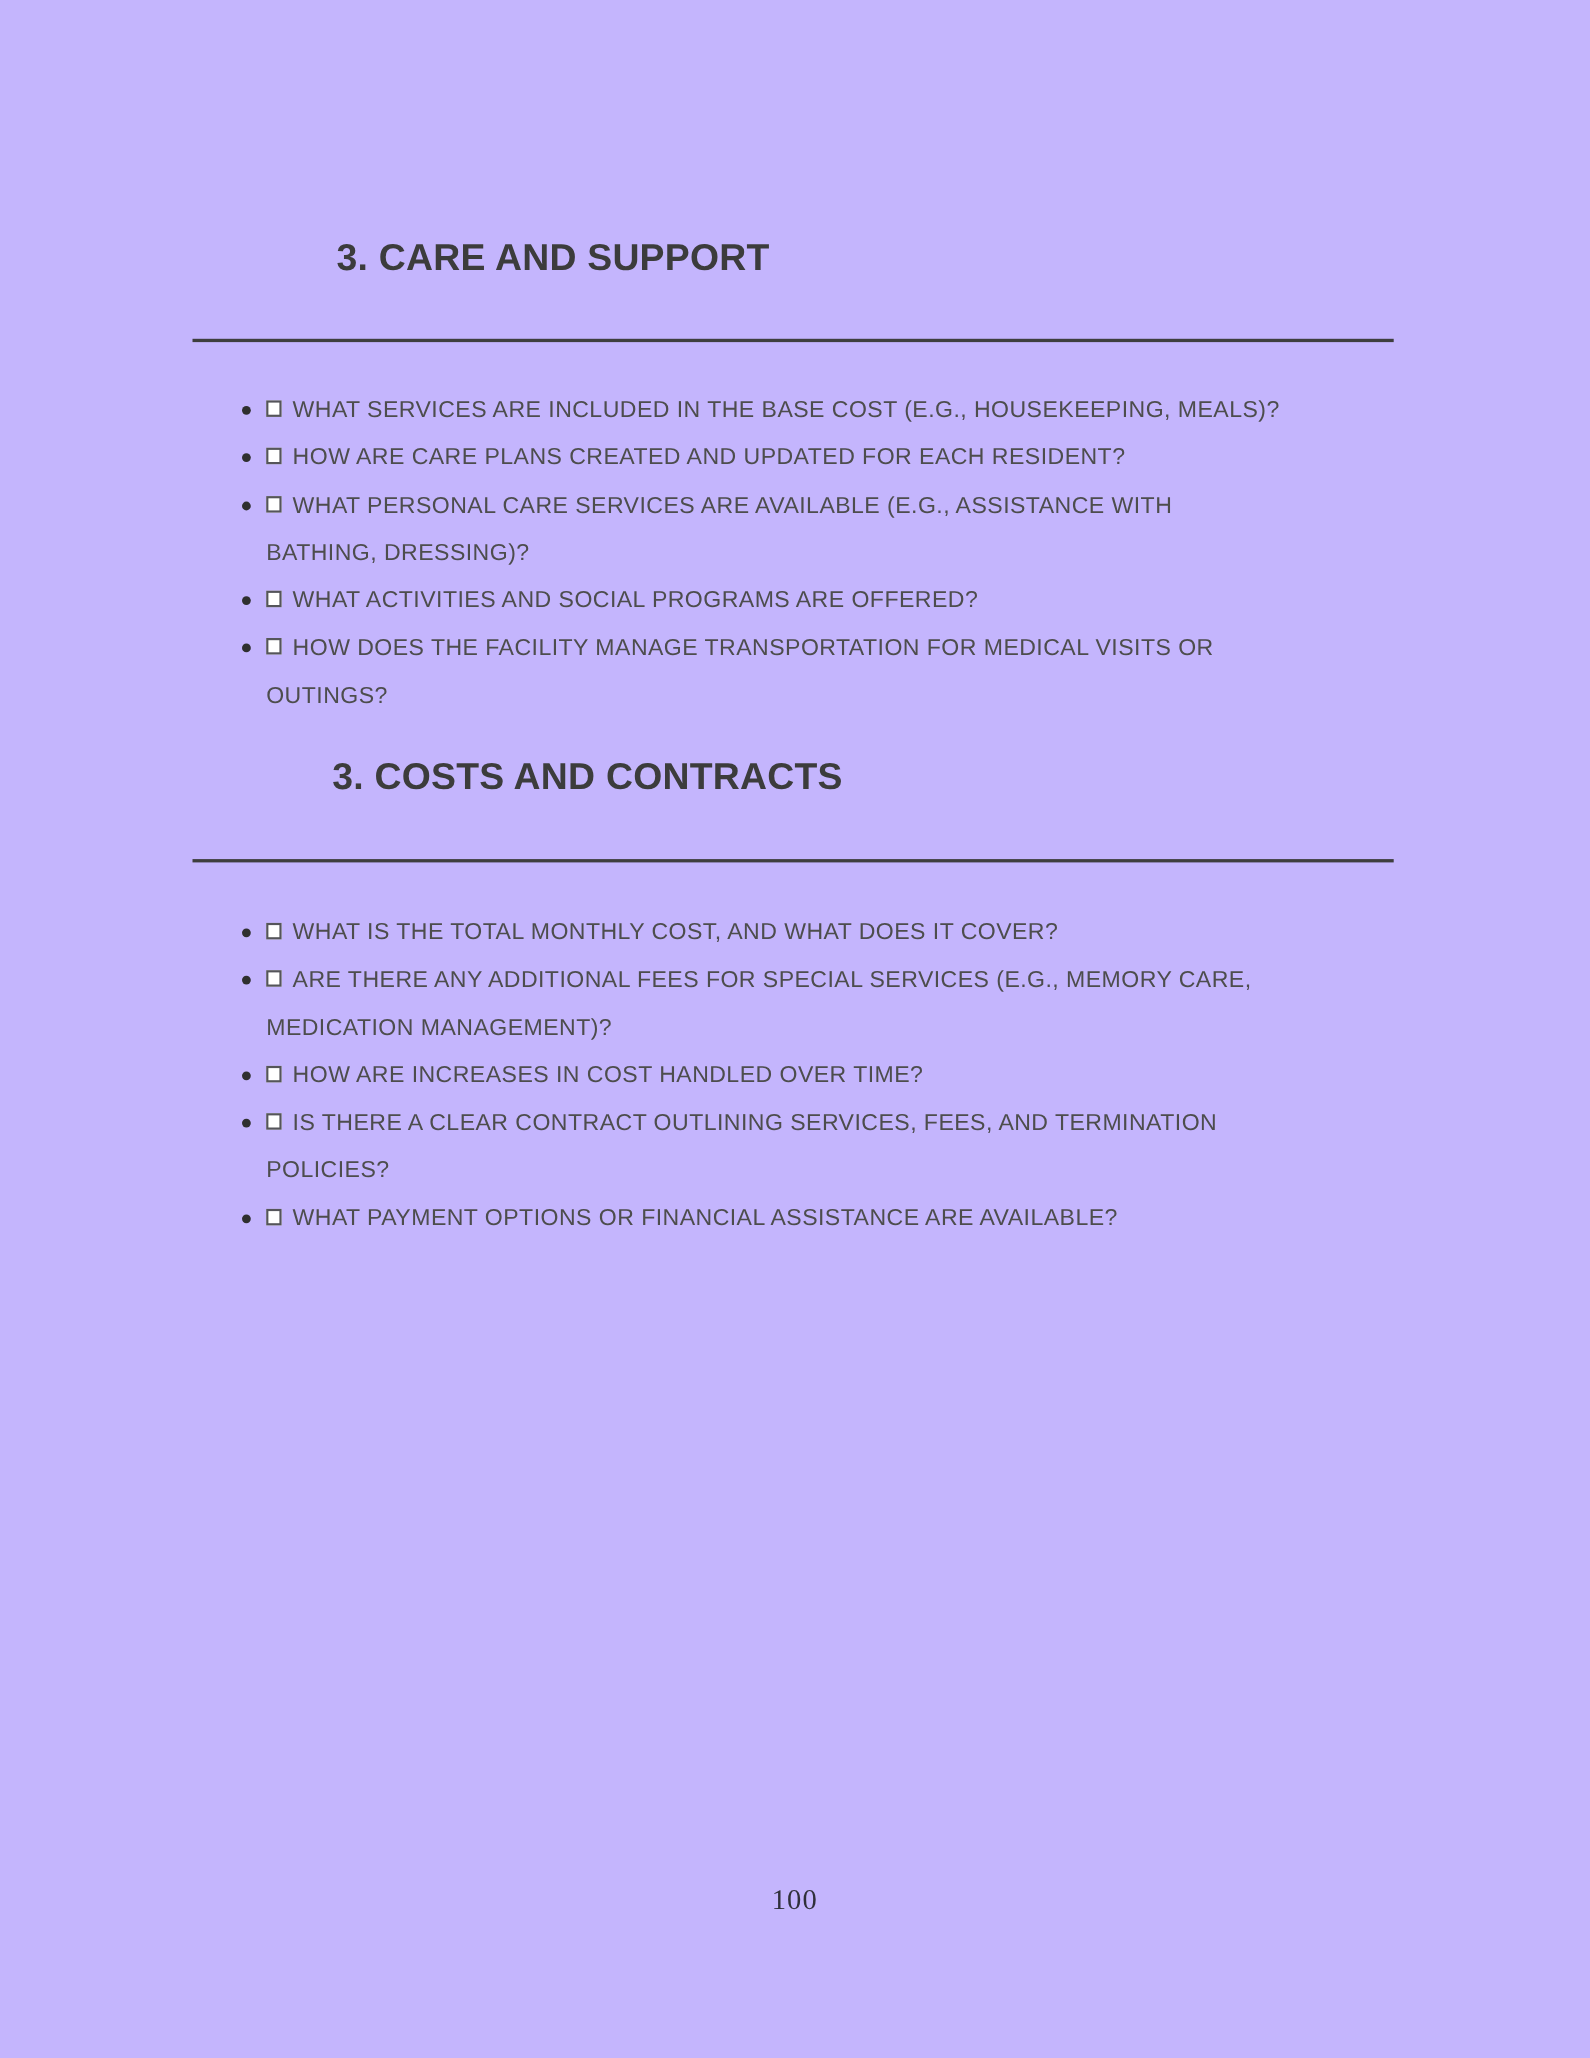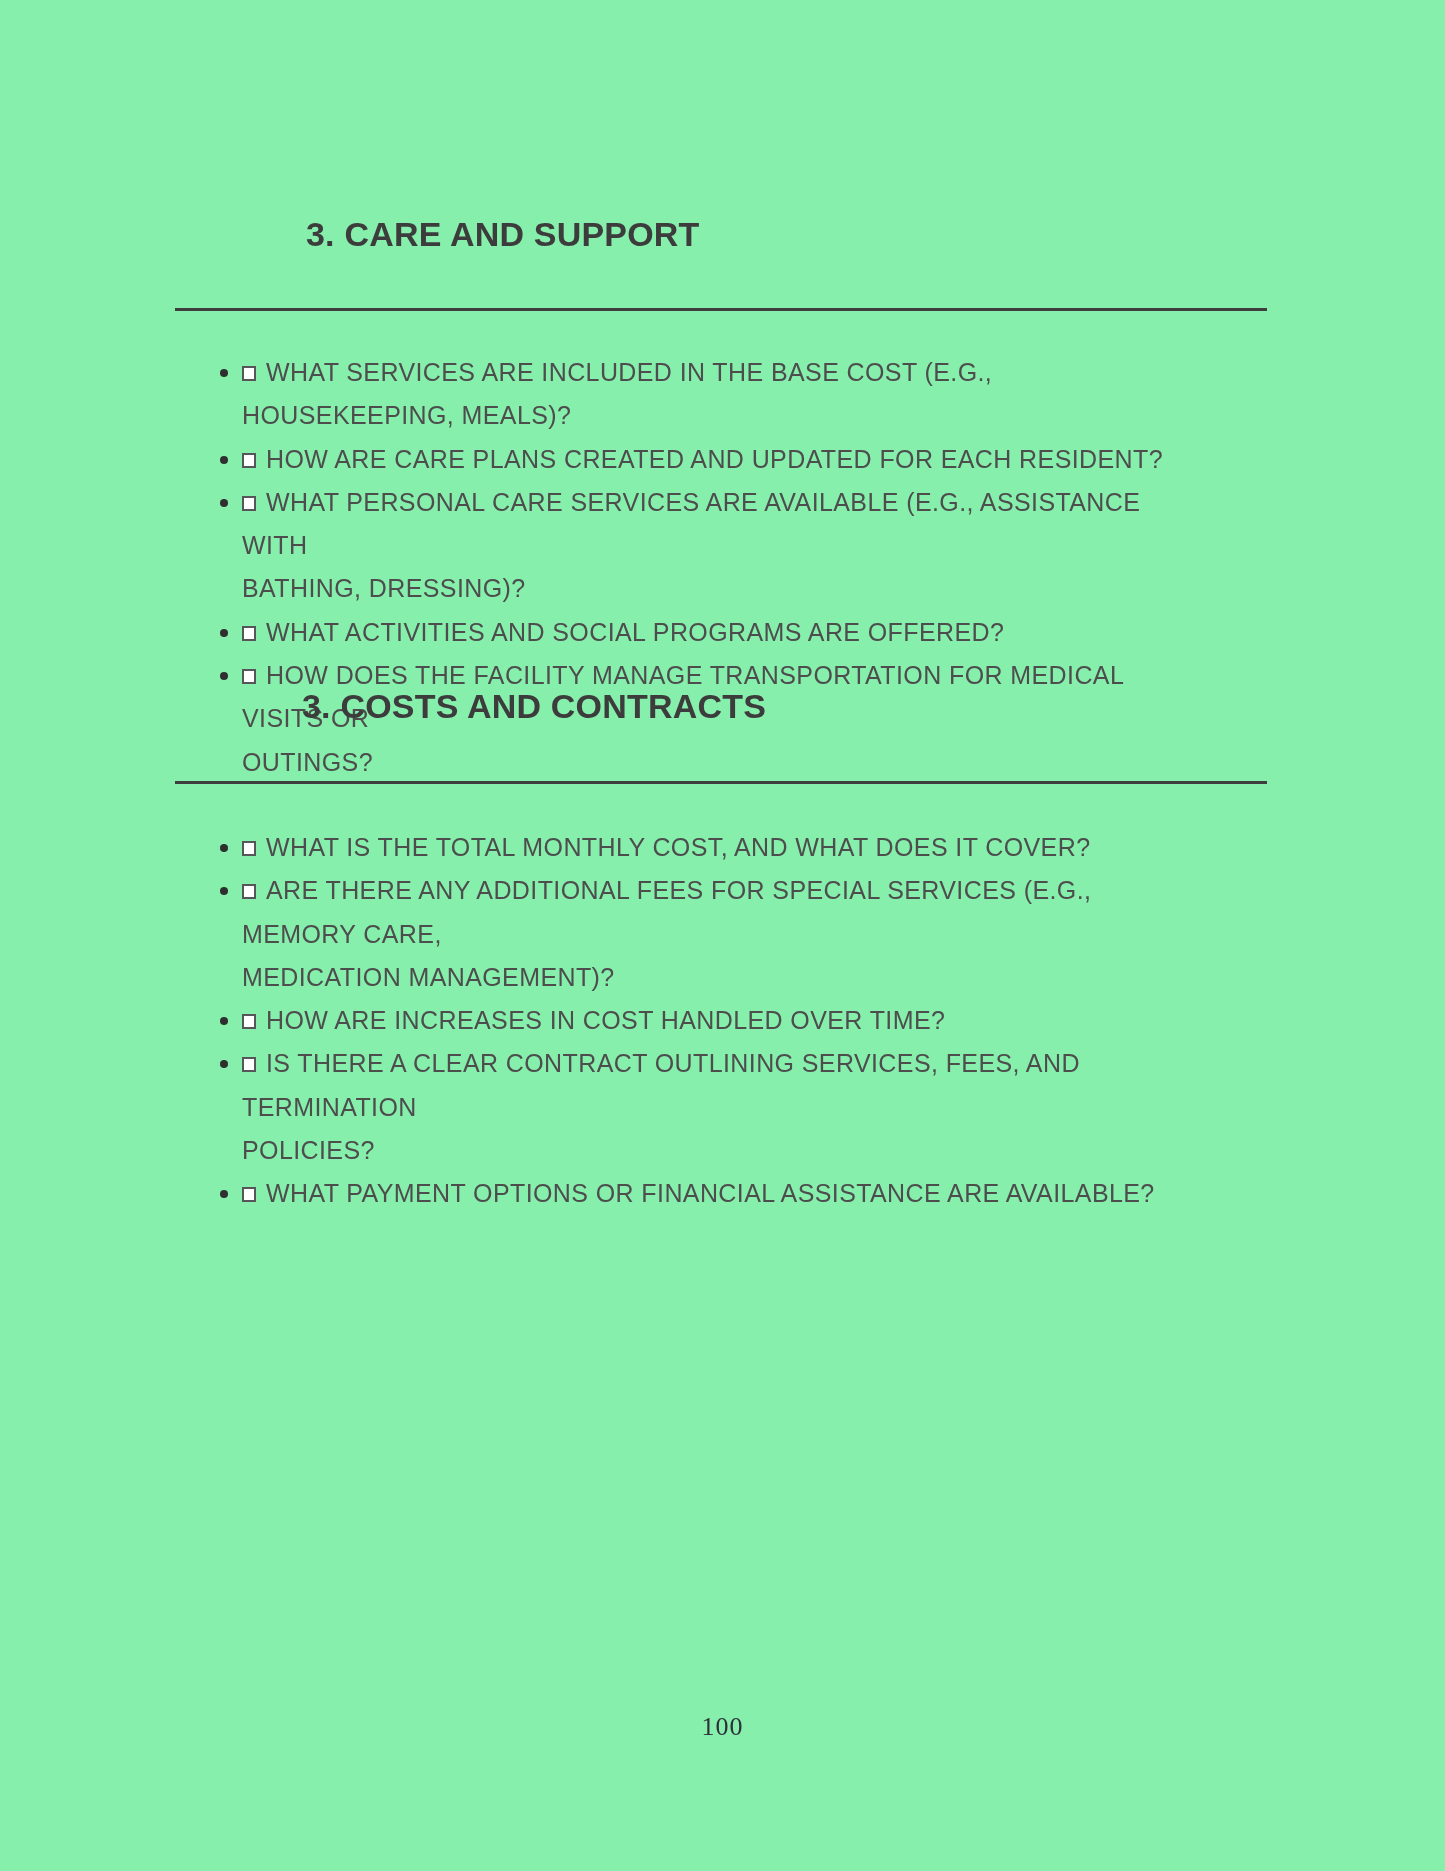--- a/index.html
+++ b/index.html
@@ -1,21 +1,21 @@
 <!DOCTYPE html>
 <html><head>
 <meta charset="utf-8">
 <style>
   html, body { margin: 0; padding: 0; background: #e8e8e8; }
   .sheet {
     position: relative;
     width: 1445px;
     height: 1871px;
     margin: 0 auto;
-    background: #86efac;
+    background: #c4b5fd;
     font-family: "Liberation Sans", "DejaVu Sans", sans-serif;
     overflow: hidden;
   }
   .section-heading {
     position: absolute;
     margin: 0;
     font-size: 34px;
     font-weight: 700;
     color: #3c3c3c;
     letter-spacing: 0.2px;
@@ -35,21 +35,21 @@
   }
   #rule-care { top: 308px; }
   #rule-costs { top: 781px; }
   ul.checklist {
     position: absolute;
     left: 242px;
     width: 965px;
     margin: 0;
     padding: 0;
     list-style: none;
-    font-size: 25px;
+    font-size: 21px;
     line-height: 43.3px;
     letter-spacing: 0.4px;
     color: #4d4d4d;
   }
   #checklist-care { top: 351px; }
   #checklist-costs { top: 826px; }
   ul.checklist li { position: relative; margin: 0; padding: 0; }
   ul.checklist li .dot {
     position: absolute;
     left: -22px;

